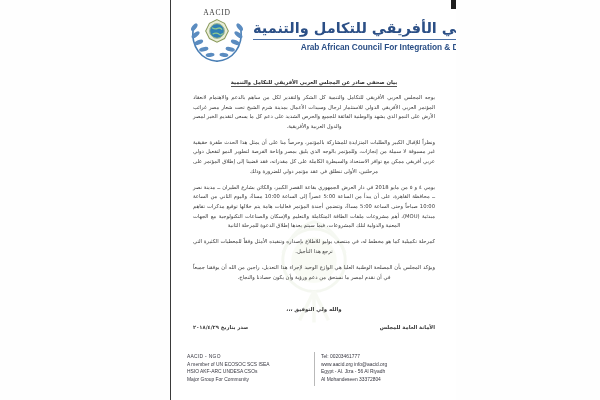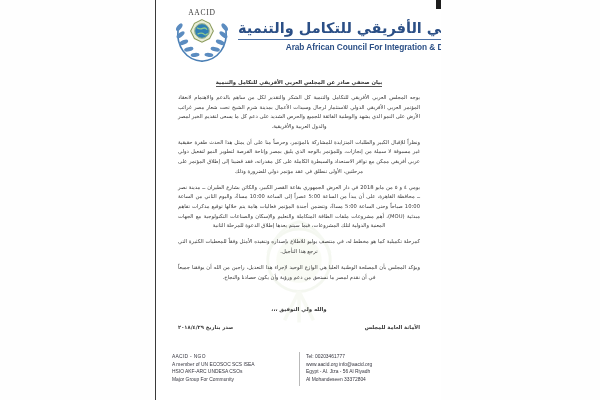--- a/index.html
+++ b/index.html
@@ -6,21 +6,21 @@
   body{
     width:600px;height:400px;overflow:hidden;
     background:#ffffff;
     font-family:"Liberation Sans",sans-serif;
     -webkit-font-smoothing:antialiased;
   }
   .canvas{position:relative;width:600px;height:400px;background:#fefefe;}
 
   
   .page{
-    position:absolute;left:155px;top:0;width:286px;height:400px;
+    position:absolute;left:170px;top:0;width:286px;height:400px;
     background:#ffffff;
     box-sizing:border-box;
     border-left:1.5px solid #3a3a3a;
     overflow:hidden;
   }
   .corner-mark{
     position:absolute;right:0px;top:0px;width:5px;height:9px;
     background:#1d1d1d;
   }
 

